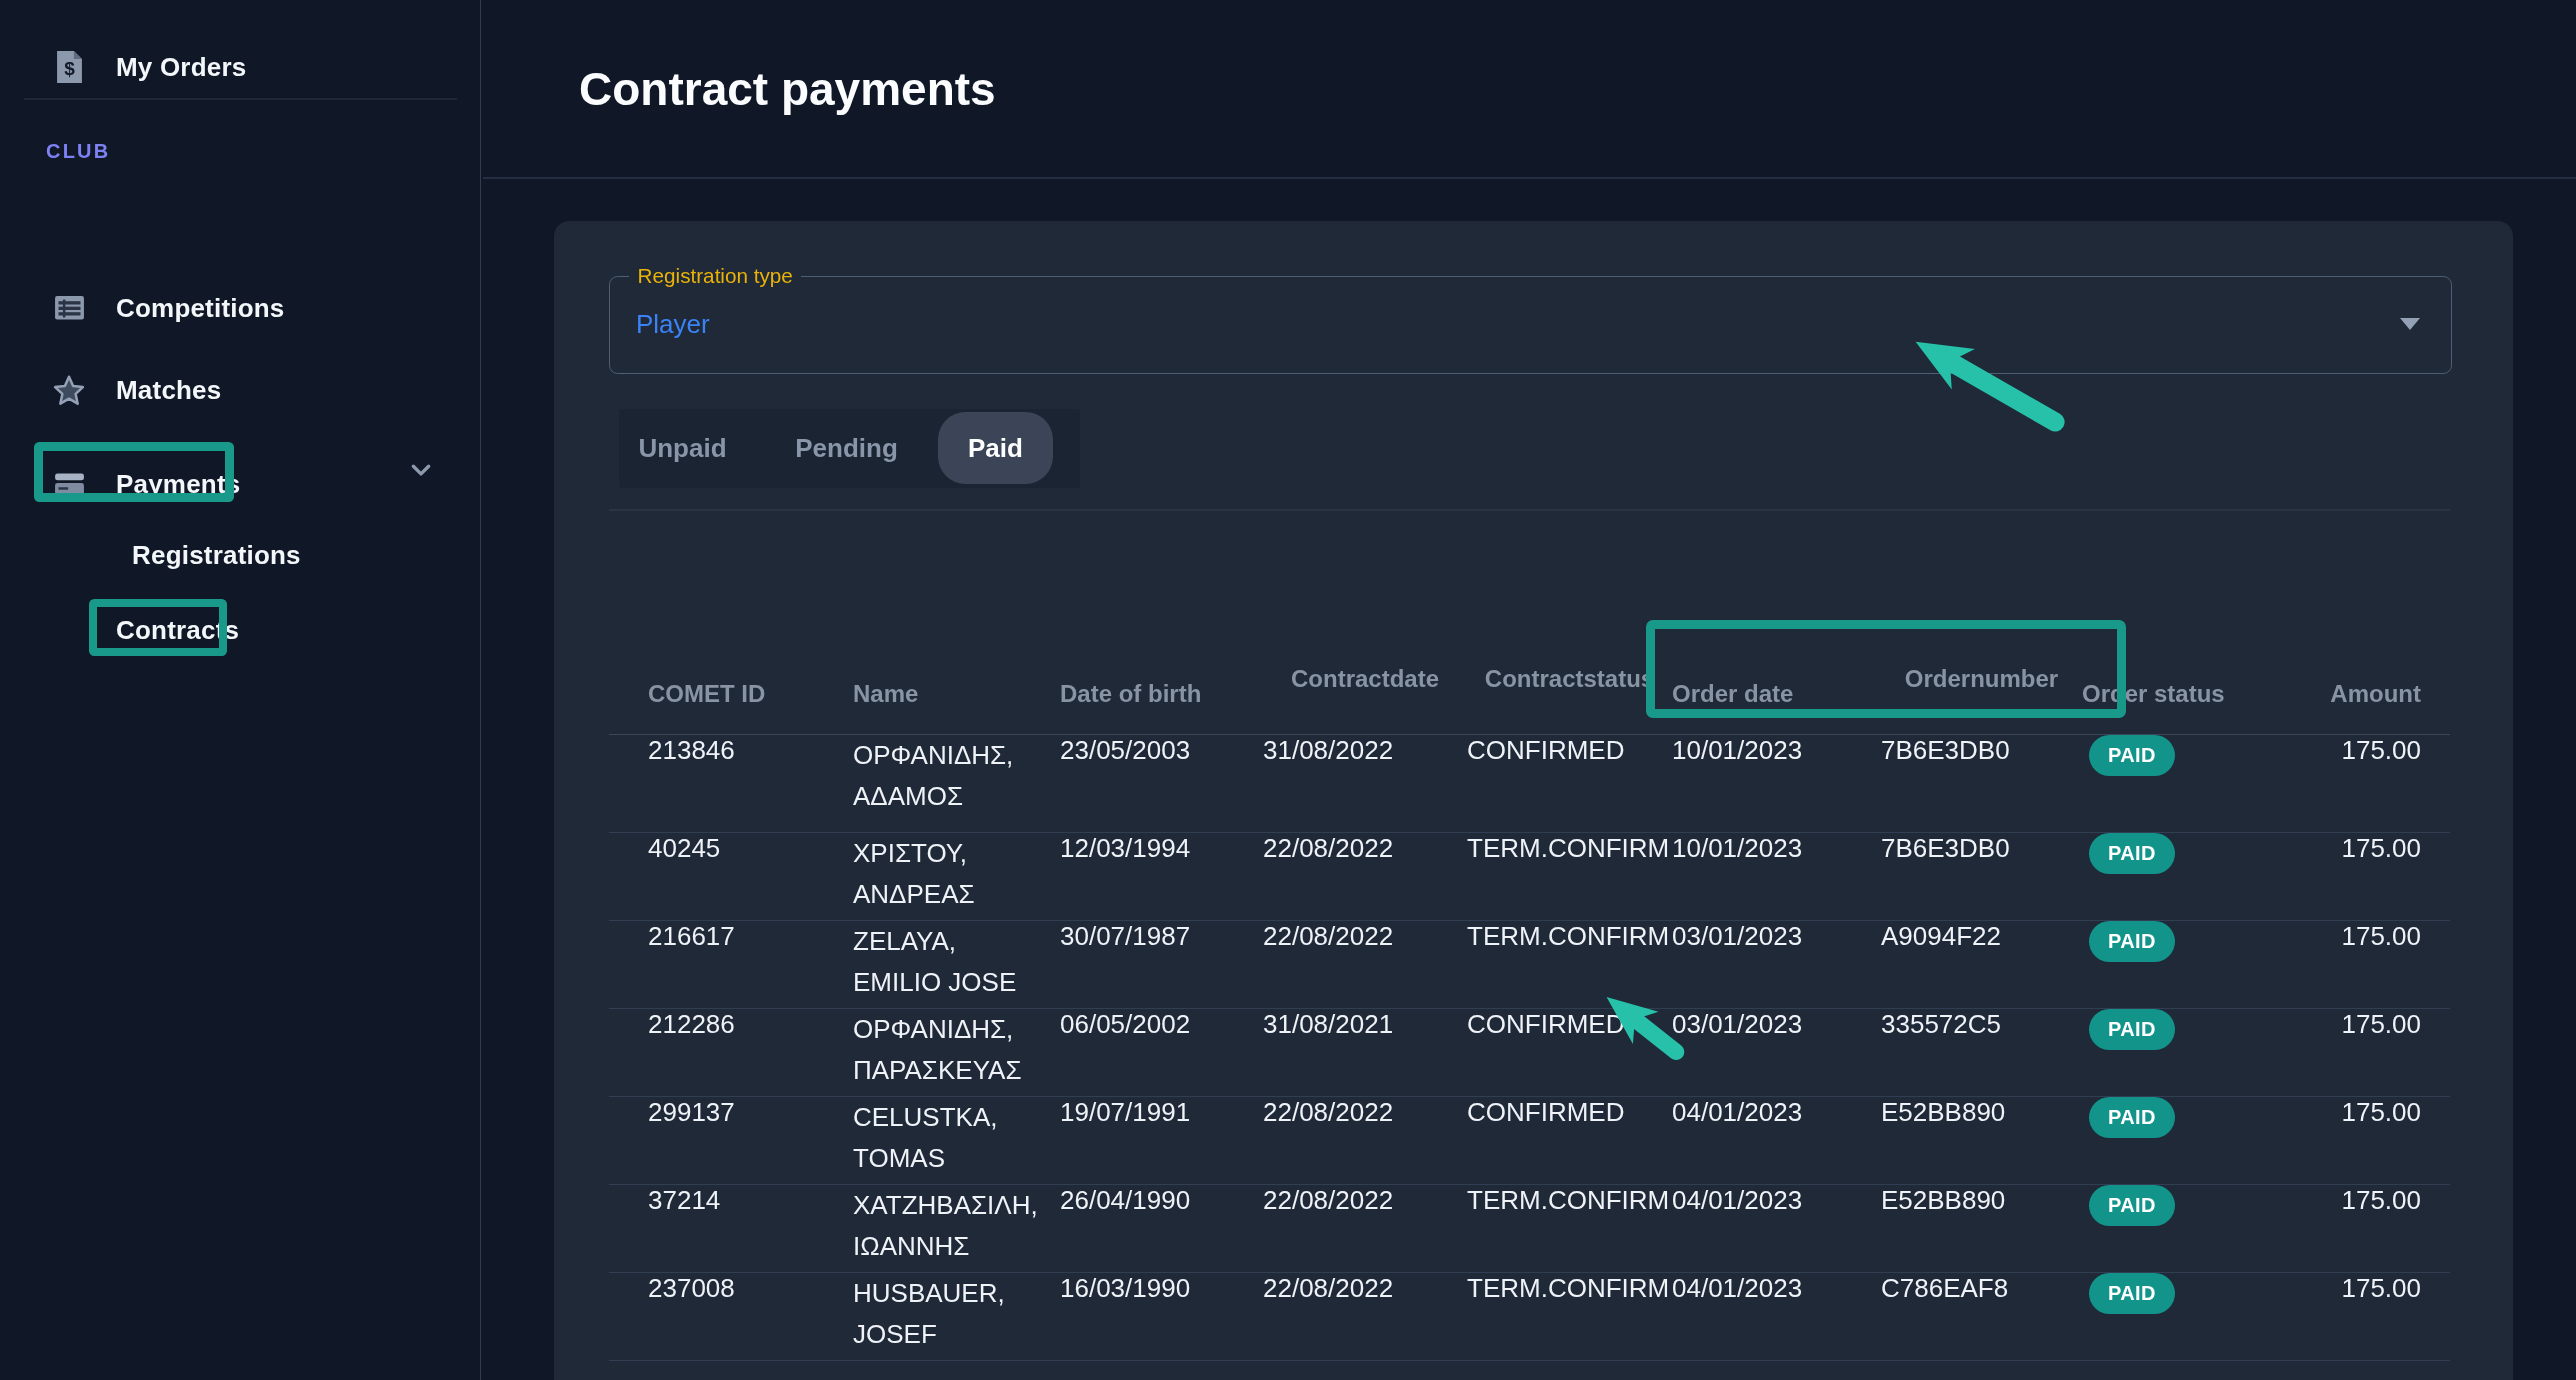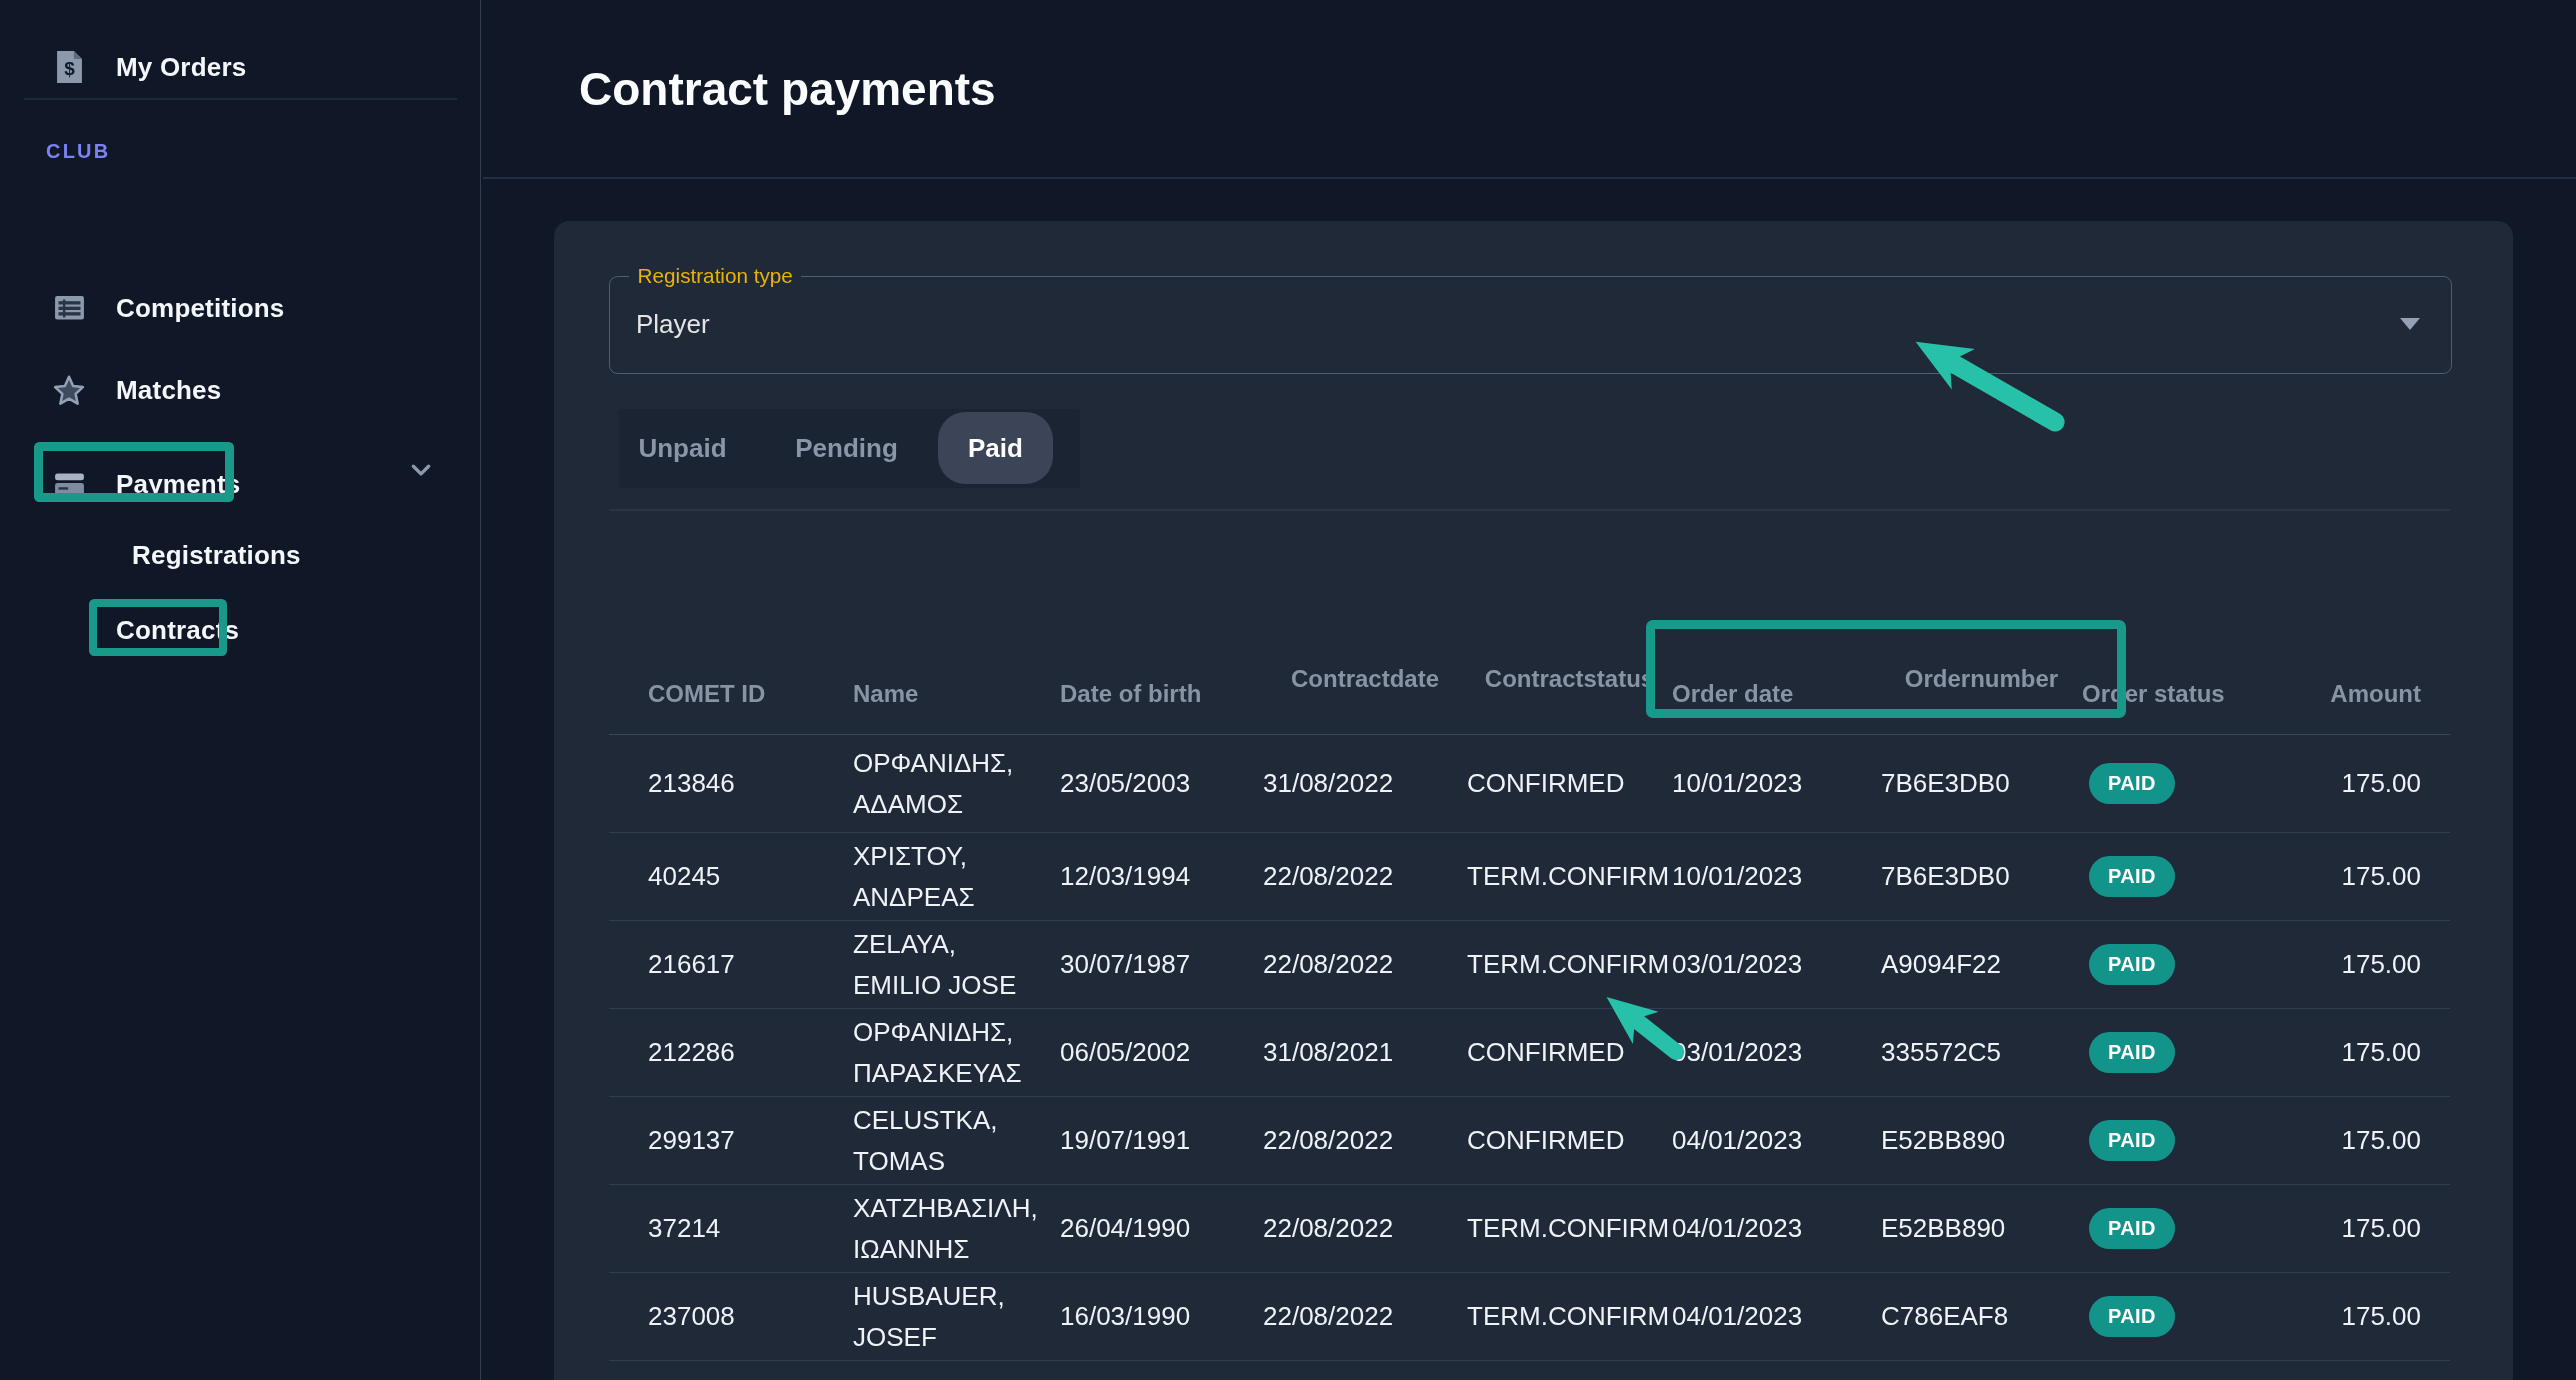--- a/index.html
+++ b/index.html
@@ -37,21 +37,21 @@
 
   
   .fieldset {
     position:absolute; left:55px; top:55px; width:1843px; height:98px;
     border:1.7px solid #4E5E74; border-radius:8.6px; cursor:pointer;
   }
   .fieldset .flabel {
     position:absolute; left:19px; top:-13px; padding:0 8.6px;
     background:#1F2938; font-size:20.7px; color:#eab308;
   }
-  .fieldset .fvalue { position:absolute; left:26px; top:0; height:95px; display:flex; align-items:center; font-size:26px; color:#e5e5e5; }
+  .fieldset .fvalue { position:absolute; left:26px; top:0; height:95px; display:flex; align-items:center; font-size:26px; color:#3b82f6; }
   .fieldset .caret { position:absolute; right:31px; top:41px; width:0; height:0;
     border-left:10.3px solid transparent; border-right:10.3px solid transparent; border-top:12px solid #93A0B5; }
 
   
   .tabbar { position:absolute; left:65px; top:188px; width:461px; height:79px; background:#1B2433; border-radius:3.4px; }
   .tab { position:absolute; top:0; height:79px; display:flex; align-items:center; justify-content:center;
          font-size:26px; font-weight:700; color:#8995A8; cursor:pointer; }
   .tab-unpaid { left:0; width:127px; }
   .tab-pending { left:164px; width:127px; }
   .tab-paid { left:319px; top:3.4px; width:115px; height:72px; background:#3B4557; border-radius:27.6px; color:#FFFFFF; }
@@ -59,21 +59,21 @@
   .tabs-underline { position:absolute; left:55px; top:288px; width:1841px; height:1.7px; background:#2A3445; }
 
   
   .table { position:absolute; left:55px; top:288px; width:1841px; }
   .thead {
     height:226px; display:flex; align-items:flex-end; padding:0 0 9.5px 39px;
     border-bottom:1.7px solid #3A4759; color:#8893A4; font-size:24px; font-weight:700;
   }
   .th  { height:62px; display:flex; align-items:center;text-align:center; }
   .th2 { height:62px; display:flex; flex-direction:row; justify-content:center; line-height:31px; }
-  .trow { display:flex; align-items:center; padding-left:39px; height:88px; border-bottom:1.7px solid #313E51; }
+  .trow { display:flex; align-items:flex-start; padding-left:39px; height:88px; border-bottom:1.7px solid #313E51; }
   .trow.first { height:98px; }
   .trow.partial { border-bottom:none; }
   .c1 { width:205px; } .c2 { width:207px; } .c3 { width:203px; } .c4 { width:204px; }
   .c5 { width:205px; } .c6 { width:209px; } .c7 { width:201px; } .c8 { width:208px; }
   .c9 { width:158px; padding-right:27px; display:flex; justify-content:flex-end; text-align:right; }
   .td { font-size:26px; color:#EFF3F8; }
   .name-cell { line-height:41px; }
   .badge {
     display:inline-flex; align-items:center; justify-content:center; margin-left:6.9px;
     min-width:86px; height:41px; padding:0 17px; border-radius:20.7px;

